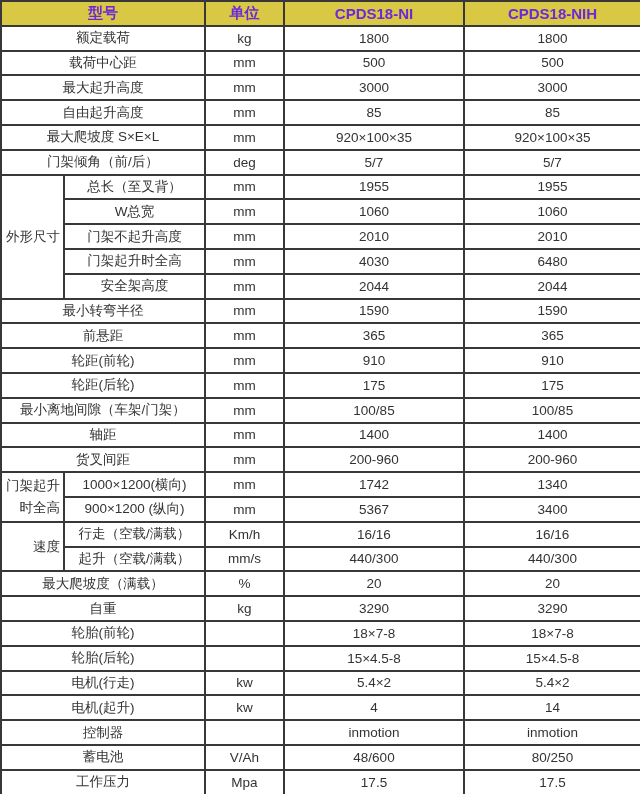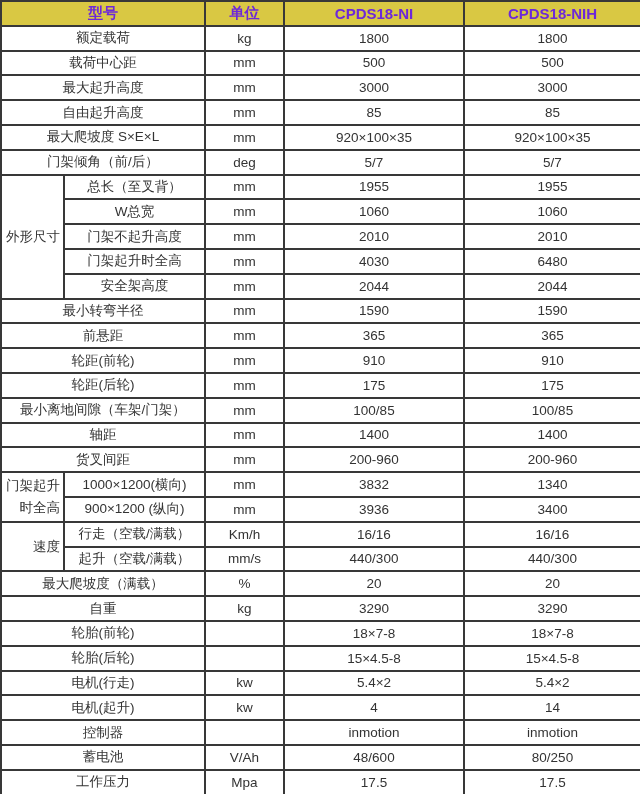--- a/index.html
+++ b/index.html
@@ -171,27 +171,27 @@
       <td colspan="2" class="lbl">货叉间距</td>
       <td class="unit">mm</td>
       <td class="val">200-960</td>
       <td class="val">200-960</td>
     </tr>
 
     <tr>
       <td rowspan="2" class="grp">门架起升时全高</td>
       <td class="lbl">1000×1200(横向)</td>
       <td class="unit">mm</td>
-      <td class="val">3832</td>
+      <td class="val">1742</td>
       <td class="val">1340</td>
     </tr>
     <tr>
       <td class="lbl">900×1200 (纵向)</td>
       <td class="unit">mm</td>
-      <td class="val">3936</td>
+      <td class="val">5367</td>
       <td class="val">3400</td>
     </tr>
 
     <tr>
       <td rowspan="2" class="grp">速度</td>
       <td class="lbl">行走（空载/满载）</td>
       <td class="unit">Km/h</td>
       <td class="val">16/16</td>
       <td class="val">16/16</td>
     </tr>

